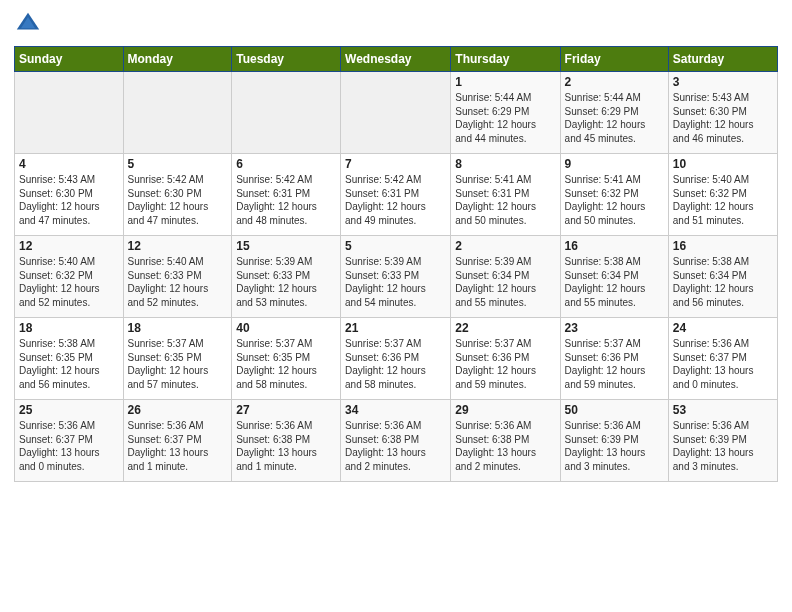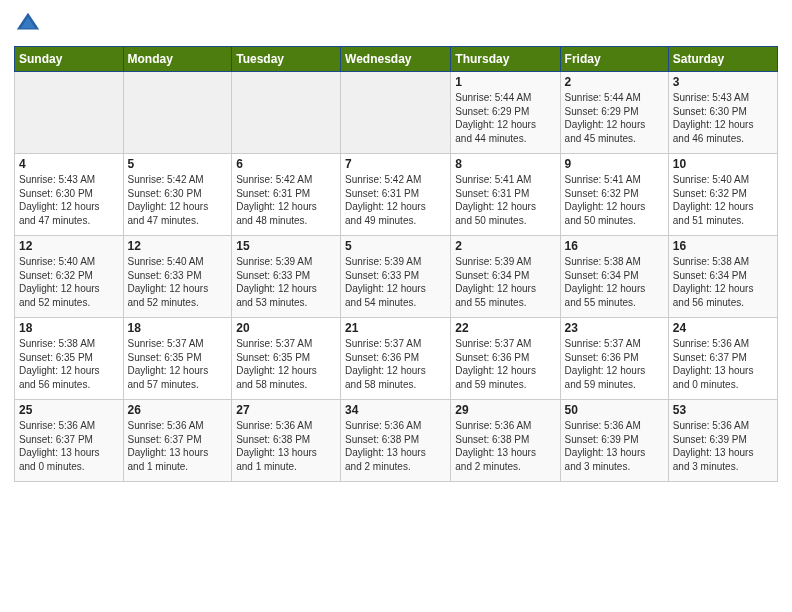--- a/index.html
+++ b/index.html
@@ -266,21 +266,21 @@
 and 56 minutes.</div>
           </td>
           <td>
             <span class="day-number">18</span>
             <div class="day-info" style="white-space: pre-line;">Sunrise: 5:37 AM
 Sunset: 6:35 PM
 Daylight: 12 hours
 and 57 minutes.</div>
           </td>
           <td>
-            <span class="day-number">20</span>
+            <span class="day-number">40</span>
             <div class="day-info" style="white-space: pre-line;">Sunrise: 5:37 AM
 Sunset: 6:35 PM
 Daylight: 12 hours
 and 58 minutes.</div>
           </td>
           <td>
             <span class="day-number">21</span>
             <div class="day-info" style="white-space: pre-line;">Sunrise: 5:37 AM
 Sunset: 6:36 PM
 Daylight: 12 hours

